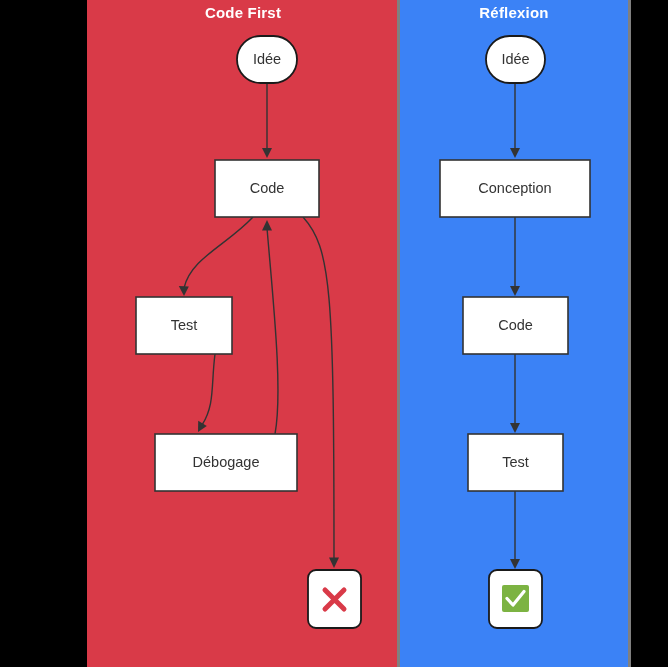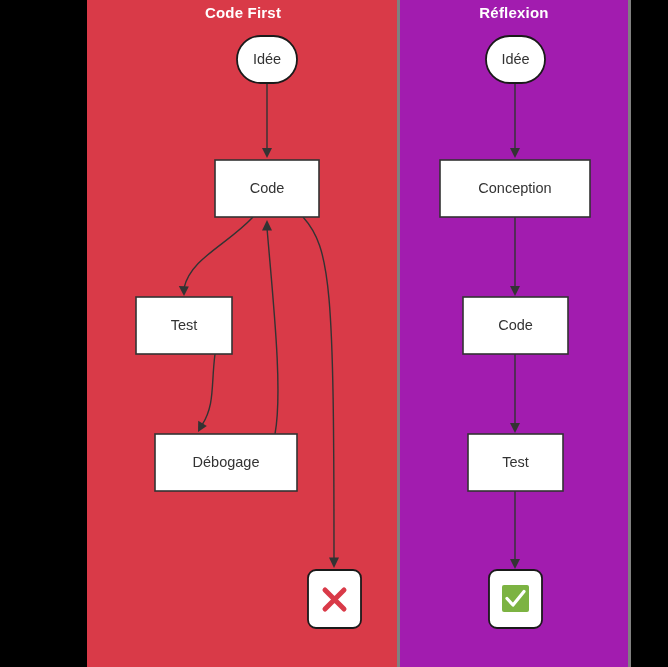--- a/index.html
+++ b/index.html
@@ -30,21 +30,21 @@
   }
   #panel-left {
     left: 40px;
     width: 312px;
     background: #d93a48;
     margin-left: 47px;
   }
   #panel-right {
     left: 397px;
     width: 234px;
-    background: #a21caf;
+    background: #3b82f6;
     border-left: 3px solid #808080;
     border-right: 3px solid #808080;
   }
   .panel-title {
     position: absolute;
     top: 4px;
     left: 0;
     width: 100%;
     text-align: center;
     color: #ffffff;

